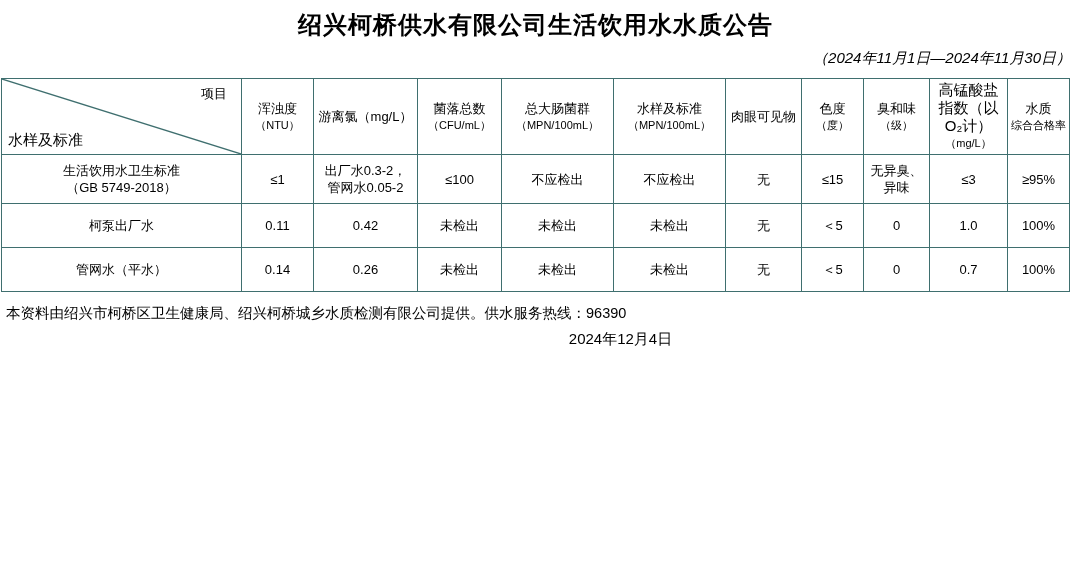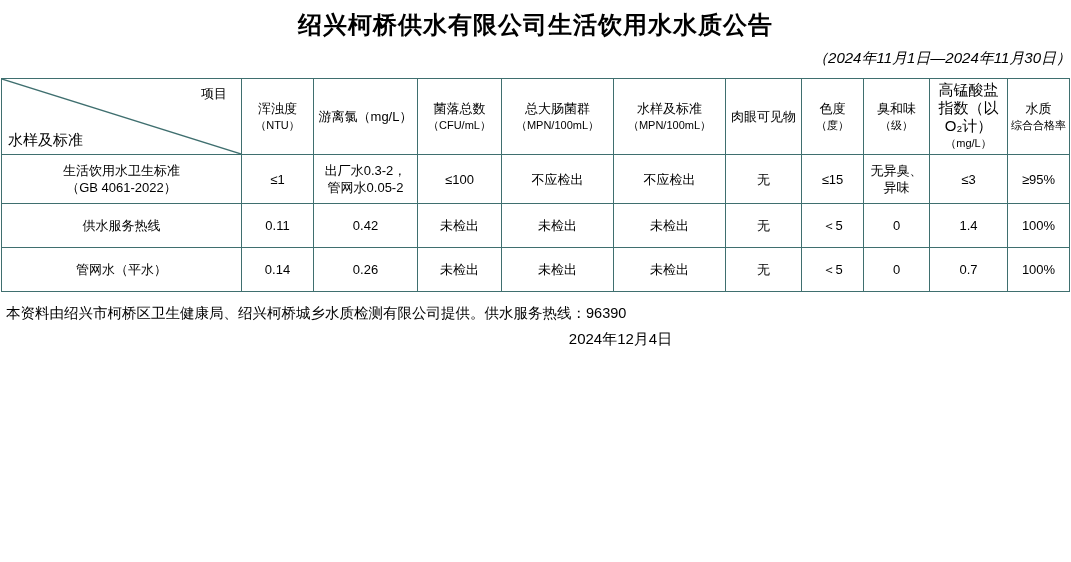--- a/index.html
+++ b/index.html
@@ -180,47 +180,47 @@
         <th class="hdr-cell">
           <span>水质</span>
           <span class="u">综合合格率</span>
         </th>
       </tr>
     </thead>
     <tbody>
       <tr class="std-row">
         <td class="std-name">
           <div>生活饮用水卫生标准</div>
-          <div>（GB 4061-2022）</div>
+          <div>（GB 5749-2018）</div>
         </td>
         <td>≤1</td>
         <td class="small" style="white-space:pre-line">出厂水0.3-2，
 管网水0.05-2</td>
         <td>≤100</td>
         <td>不应检出</td>
         <td>不应检出</td>
         <td>无</td>
         <td>≤15</td>
         <td style="white-space:pre-line">无异臭、
 异味</td>
         <td>≤3</td>
         <td>≥95%</td>
       </tr>
 
       <tr class="data-row">
-        <td class="rowlabel">供水服务热线</td>
+        <td class="rowlabel">柯泵出厂水</td>
         <td>0.11</td>
         <td>0.42</td>
         <td>未检出</td>
         <td>未检出</td>
         <td>未检出</td>
         <td>无</td>
         <td>＜5</td>
         <td>0</td>
-        <td>1.4</td>
+        <td>1.0</td>
         <td>100%</td>
       </tr>
 
 
 
       <tr class="data-row">
         <td class="rowlabel">管网水（平水）</td>
         <td>0.14</td>
         <td>0.26</td>
         <td>未检出</td>

